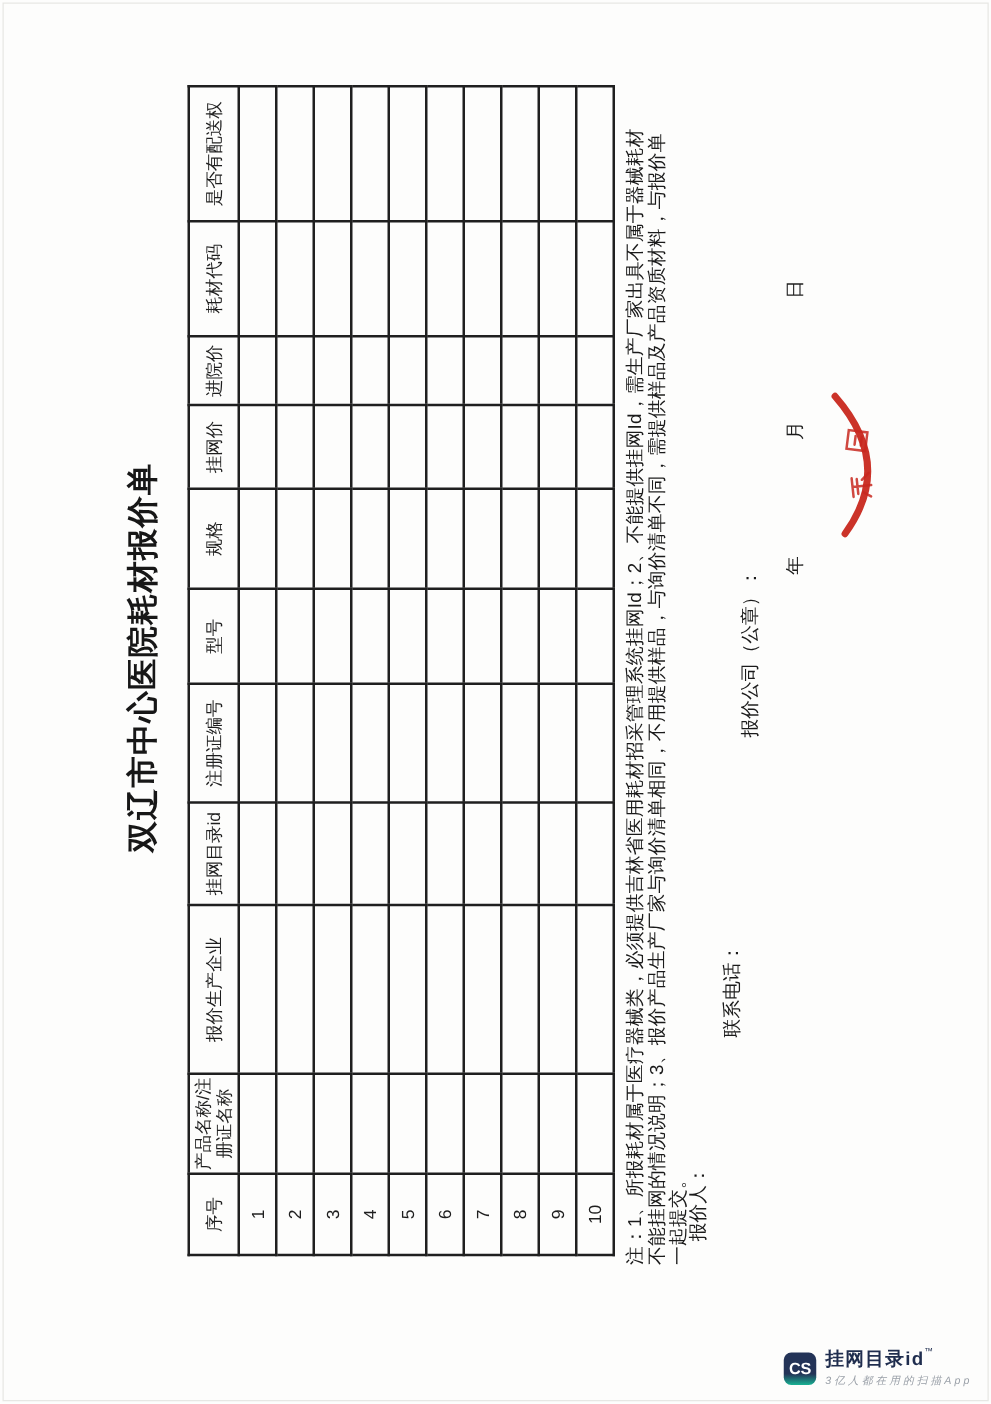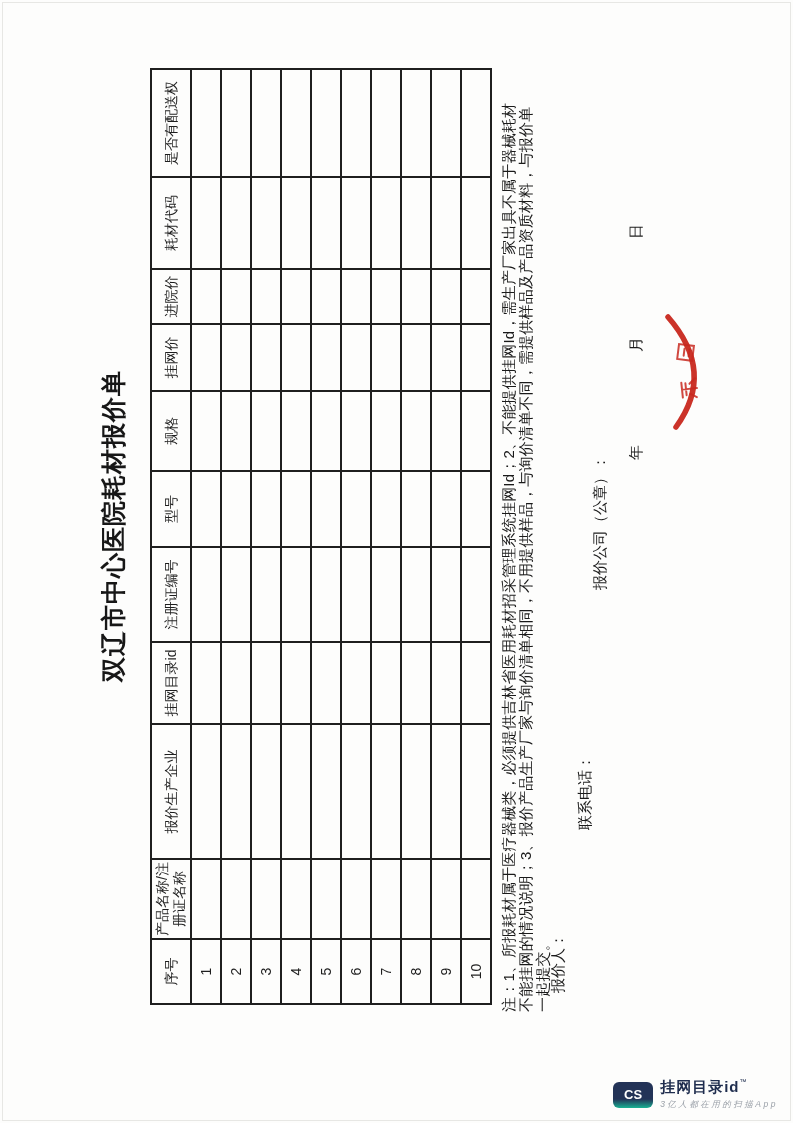--- a/index.html
+++ b/index.html
@@ -52,21 +52,21 @@
   .stamp .glyph{fill:none;stroke:#c8281e;stroke-width:2;stroke-linecap:round;opacity:.85;}
   
   .scan-edge{position:absolute;left:2px;top:2px;right:2px;bottom:2px;
     border:1px solid #e7e7e4;pointer-events:none;}
   
   .watermark{
     position:absolute;right:15px;bottom:12px;
     display:flex;align-items:center;gap:7px;
   }
   .cs-logo{
-    width:40px;height:26px;border-radius:6px;
+    width:26px;height:26px;border-radius:6px;
     background:linear-gradient(180deg,#233357 0%,#233357 66%,#18b293 100%);
     color:#ffffff;font-size:13px;font-weight:bold;
     display:flex;align-items:center;justify-content:center;
   }
   .wm-name{font-size:15px;font-weight:bold;color:#1f2d4e;letter-spacing:1px;white-space:nowrap;}
   .wm-name .tm{font-size:7px;vertical-align:top;font-weight:normal;}
   .wm-tagline{font-size:8.5px;color:#9aa0a8;letter-spacing:2.5px;margin-top:2px;white-space:nowrap;font-style:italic;}
 </style>
 </head>
 <body>

